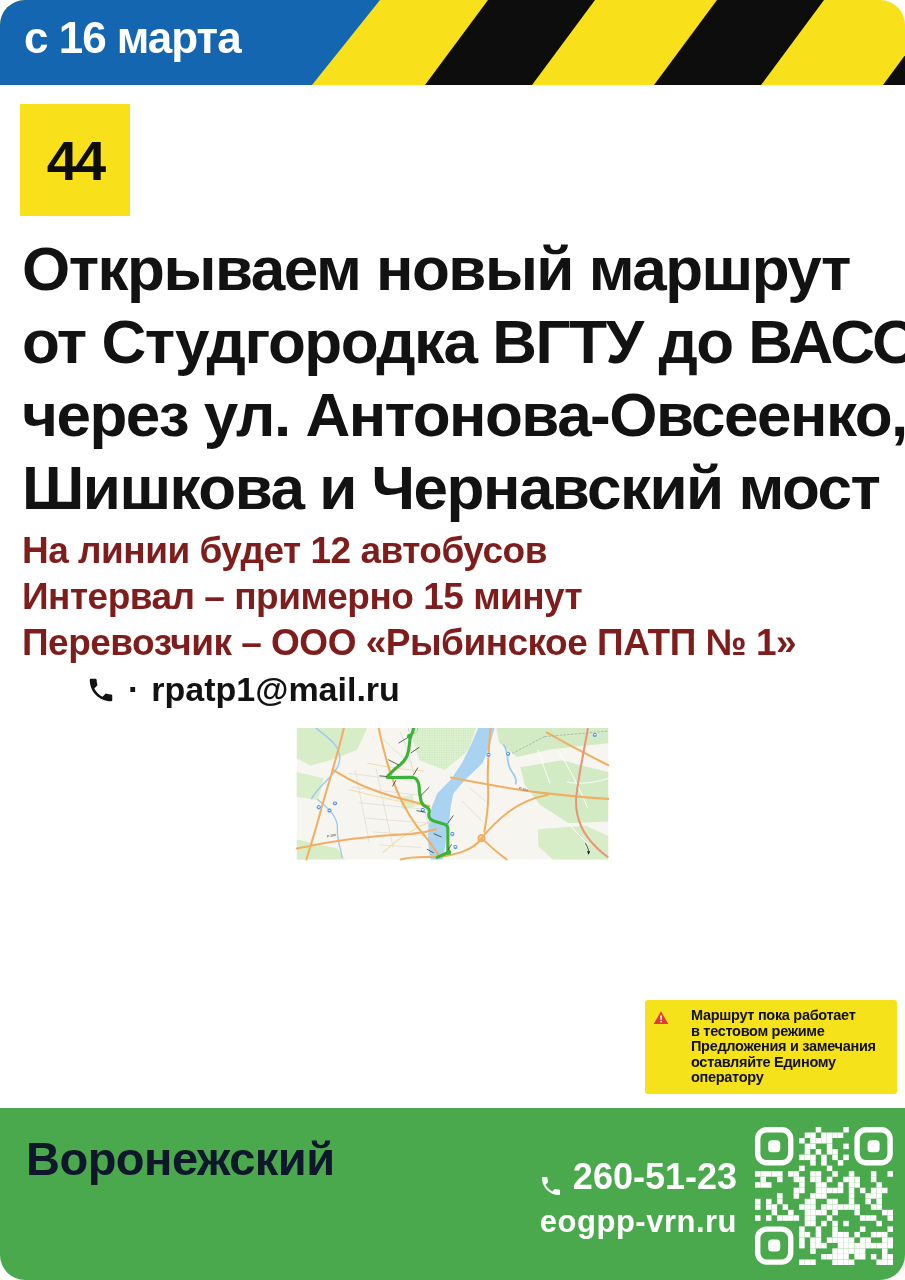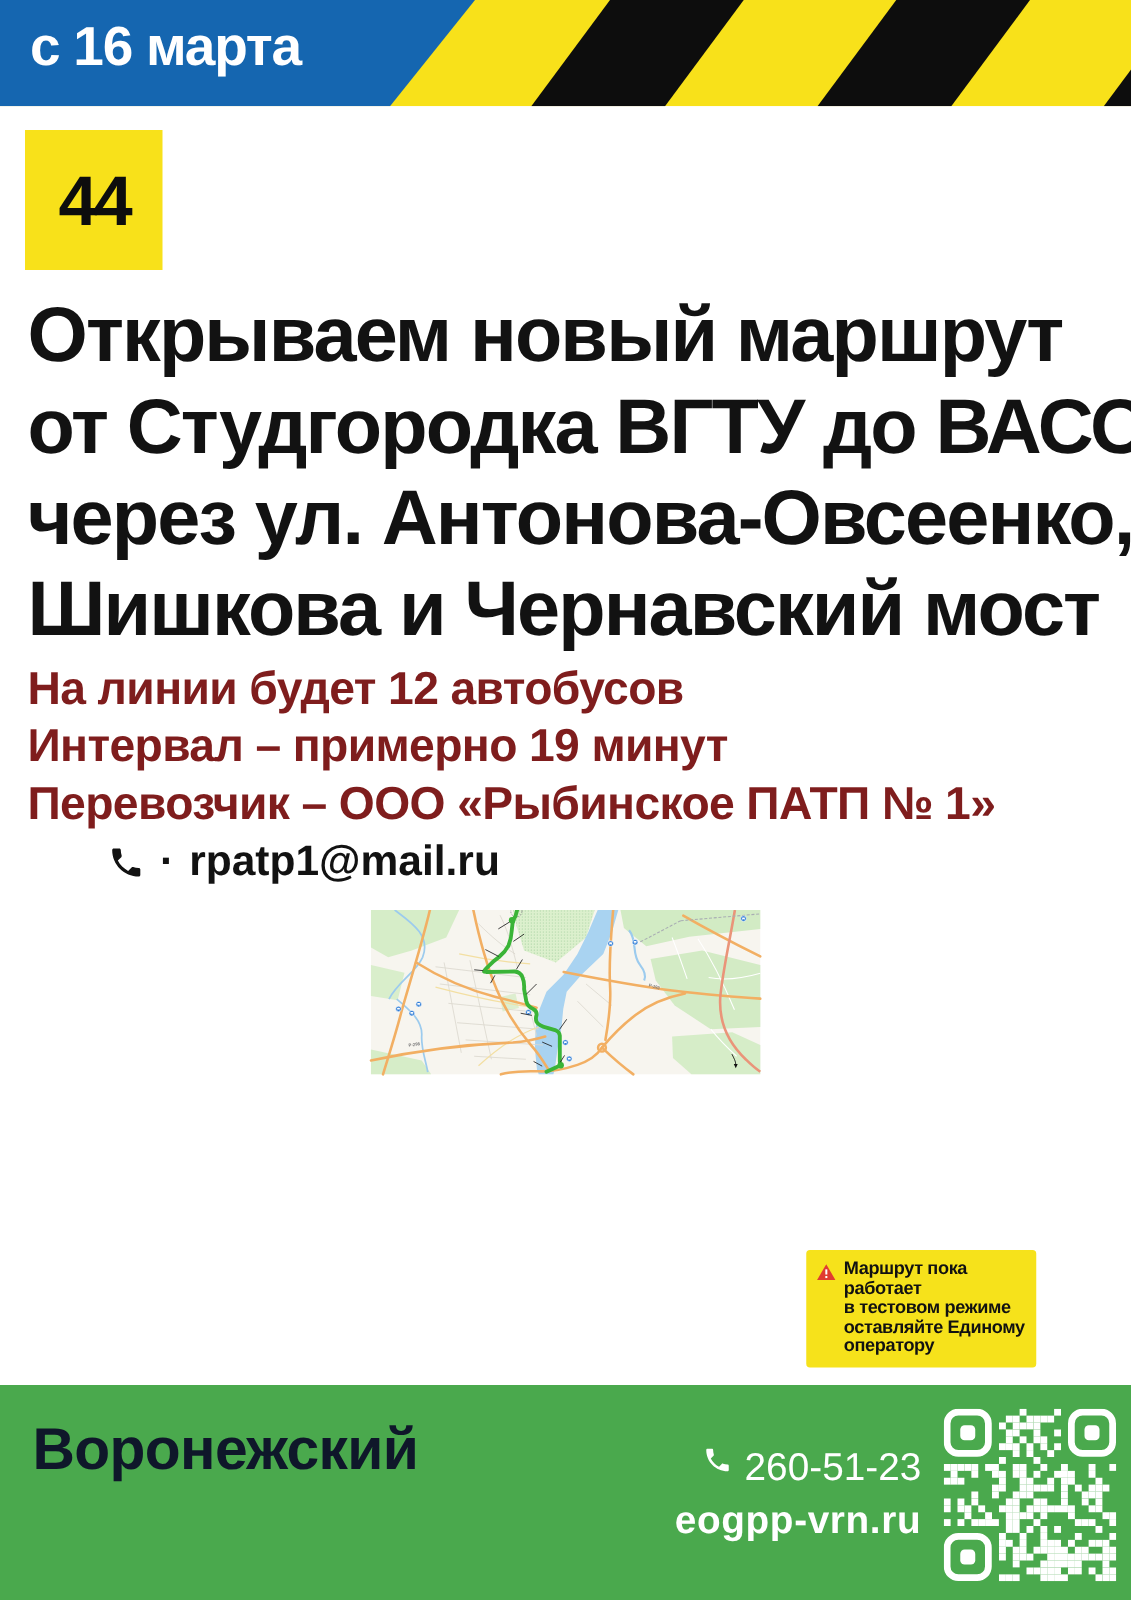--- a/index.html
+++ b/index.html
@@ -1,18 +1,18 @@
 <!DOCTYPE html>
 <html lang="ru" style="--banner_blue: #1566b0; --stripe_yellow: #f8e11a; --stripe_black: #0d0d0d; --route_green: #3ab437; --footer_green: #4aa94d; --pill_blue: #1c5fad; --warning_yellow: #f6e21b; --warning_red: #e03c31;"><head>
 <meta charset="utf-8">
 <title>Воронежский транспорт — маршрут 44</title>
 <style>
   html,body{margin:0;padding:0;background:#ffffff;}
   .poster{position:relative;width:905px;height:1280px;overflow:hidden;background:#fff;
-          font-family:"Liberation Sans","DejaVu Sans",sans-serif;color:#141414;}
+          font-family:"Liberation Sans","DejaVu Sans",sans-serif;color:#141414;border-radius:25px;}
   svg text{font-family:"Liberation Sans","DejaVu Sans",sans-serif;}
 
   
   .banner{position:absolute;left:0;top:0;width:905px;height:85px;}
   .st-yellow{fill:var(--stripe_yellow,#f8e11a);}
   .st-black{fill:var(--stripe_black,#0d0d0d);}
   .st-blue{fill:var(--banner_blue,#1566b0);}
   .banner-date{position:absolute;left:24px;top:13px;font-size:44px;font-weight:bold;color:#fff;letter-spacing:-1px;}
 
   
@@ -30,30 +30,30 @@
   .contact-row .ph-ico{width:30px;height:30px;color:#121212;}
 
   
   .map-wrap{position:absolute;left:0;top:728px;width:905px;height:382px;}
   .map-svg{position:absolute;left:0;top:0;}
   .route{fill:none;stroke:var(--route_green,#3ab437);stroke-width:9;stroke-linecap:round;stroke-linejoin:round;}
   .route-dot{fill:var(--route_green,#3ab437);}
   .conn{fill:none;stroke:#222;stroke-width:2;}
   .dash{fill:none;stroke:#8f8f8f;stroke-width:2;stroke-dasharray:4 3;}
 
-  .notice{position:absolute;left:645px;top:1000px;width:184px;background:var(--warning_yellow,#f6e21b);
-          border-radius:3px;padding:8px 8px 8px 30px;z-index:4;box-sizing:border-box;}
+  .notice{position:absolute;left:645px;top:1000px;width:252px;background:var(--warning_yellow,#f6e21b);
+          border-radius:3px;padding:8px 8px 8px 46px;z-index:4;box-sizing:border-box;}
   .notice .warn-ico{position:absolute;left:8px;top:10px;width:16px;height:16px;}
   .notice div{font-size:14.5px;line-height:15.5px;font-weight:bold;color:#111;letter-spacing:-0.3px;}
 
   
   .footer{position:absolute;left:0;top:1108px;width:905px;height:172px;background:var(--footer_green,#4aa94d);z-index:5;}
   .brand{position:absolute;left:26px;top:22px;font-size:47px;line-height:58px;font-weight:bold;color:#0f172a;letter-spacing:-0.5px;}
   .f-contacts{position:absolute;right:168px;top:48px;text-align:right;color:#fff;}
-  .f-phone{display:flex;align-items:flex-start;justify-content:flex-end;gap:10px;font-size:31px;font-weight:normal;}
+  .f-phone{display:flex;align-items:flex-end;justify-content:flex-end;gap:10px;font-size:36px;font-weight:bold;}
   .f-phone .ph-ico{width:24px;height:24px;color:#fff;}
   .f-site{font-size:31px;font-weight:bold;margin-top:6px;letter-spacing:0.5px;}
   .qr{position:absolute;right:12px;top:19px;width:138px;height:138px;}
 </style>
 </head>
 <body>
 
 <div class="poster">
 
   <svg width="0" height="0" style="position:absolute" aria-hidden="true">
@@ -94,21 +94,21 @@
 
   <div class="headline">
     <div>Открываем новый маршрут</div>
     <div>от Студгородка ВГТУ до ВАСО</div>
     <div>через ул. Антонова-Овсеенко,</div>
     <div>Шишкова и Чернавский мост</div>
   </div>
 
   <div class="details">
     <div>На линии будет 12 автобусов</div>
-    <div>Интервал – примерно 19 минут</div>
+    <div>Интервал – примерно 15 минут</div>
     <div>Перевозчик – ООО «Рыбинское ПАТП № 1»</div>
   </div>
 
   <div class="contact-row">
     <svg class="ph-ico">
         <use href="#phone-sym"></use>
       </svg>
     <span>·</span>
     <span>rpatp1@mail.ru</span>
   </div>
@@ -237,20 +237,21 @@
     </svg>
 
   </div>
 
   <div class="notice">
     <svg class="warn-ico">
         <use href="#warn-sym"></use>
       </svg>
     <div>Маршрут пока работает</div>
     <div>в тестовом режиме</div>
+    <div>Предложения и замечания</div>
     <div>оставляйте Единому оператору</div>
   </div>
 
   <div class="footer">
     <div class="brand">
       <div>Воронежский</div>
     </div>
     <div class="f-contacts">
       <div class="f-phone">
         <svg class="ph-ico">

